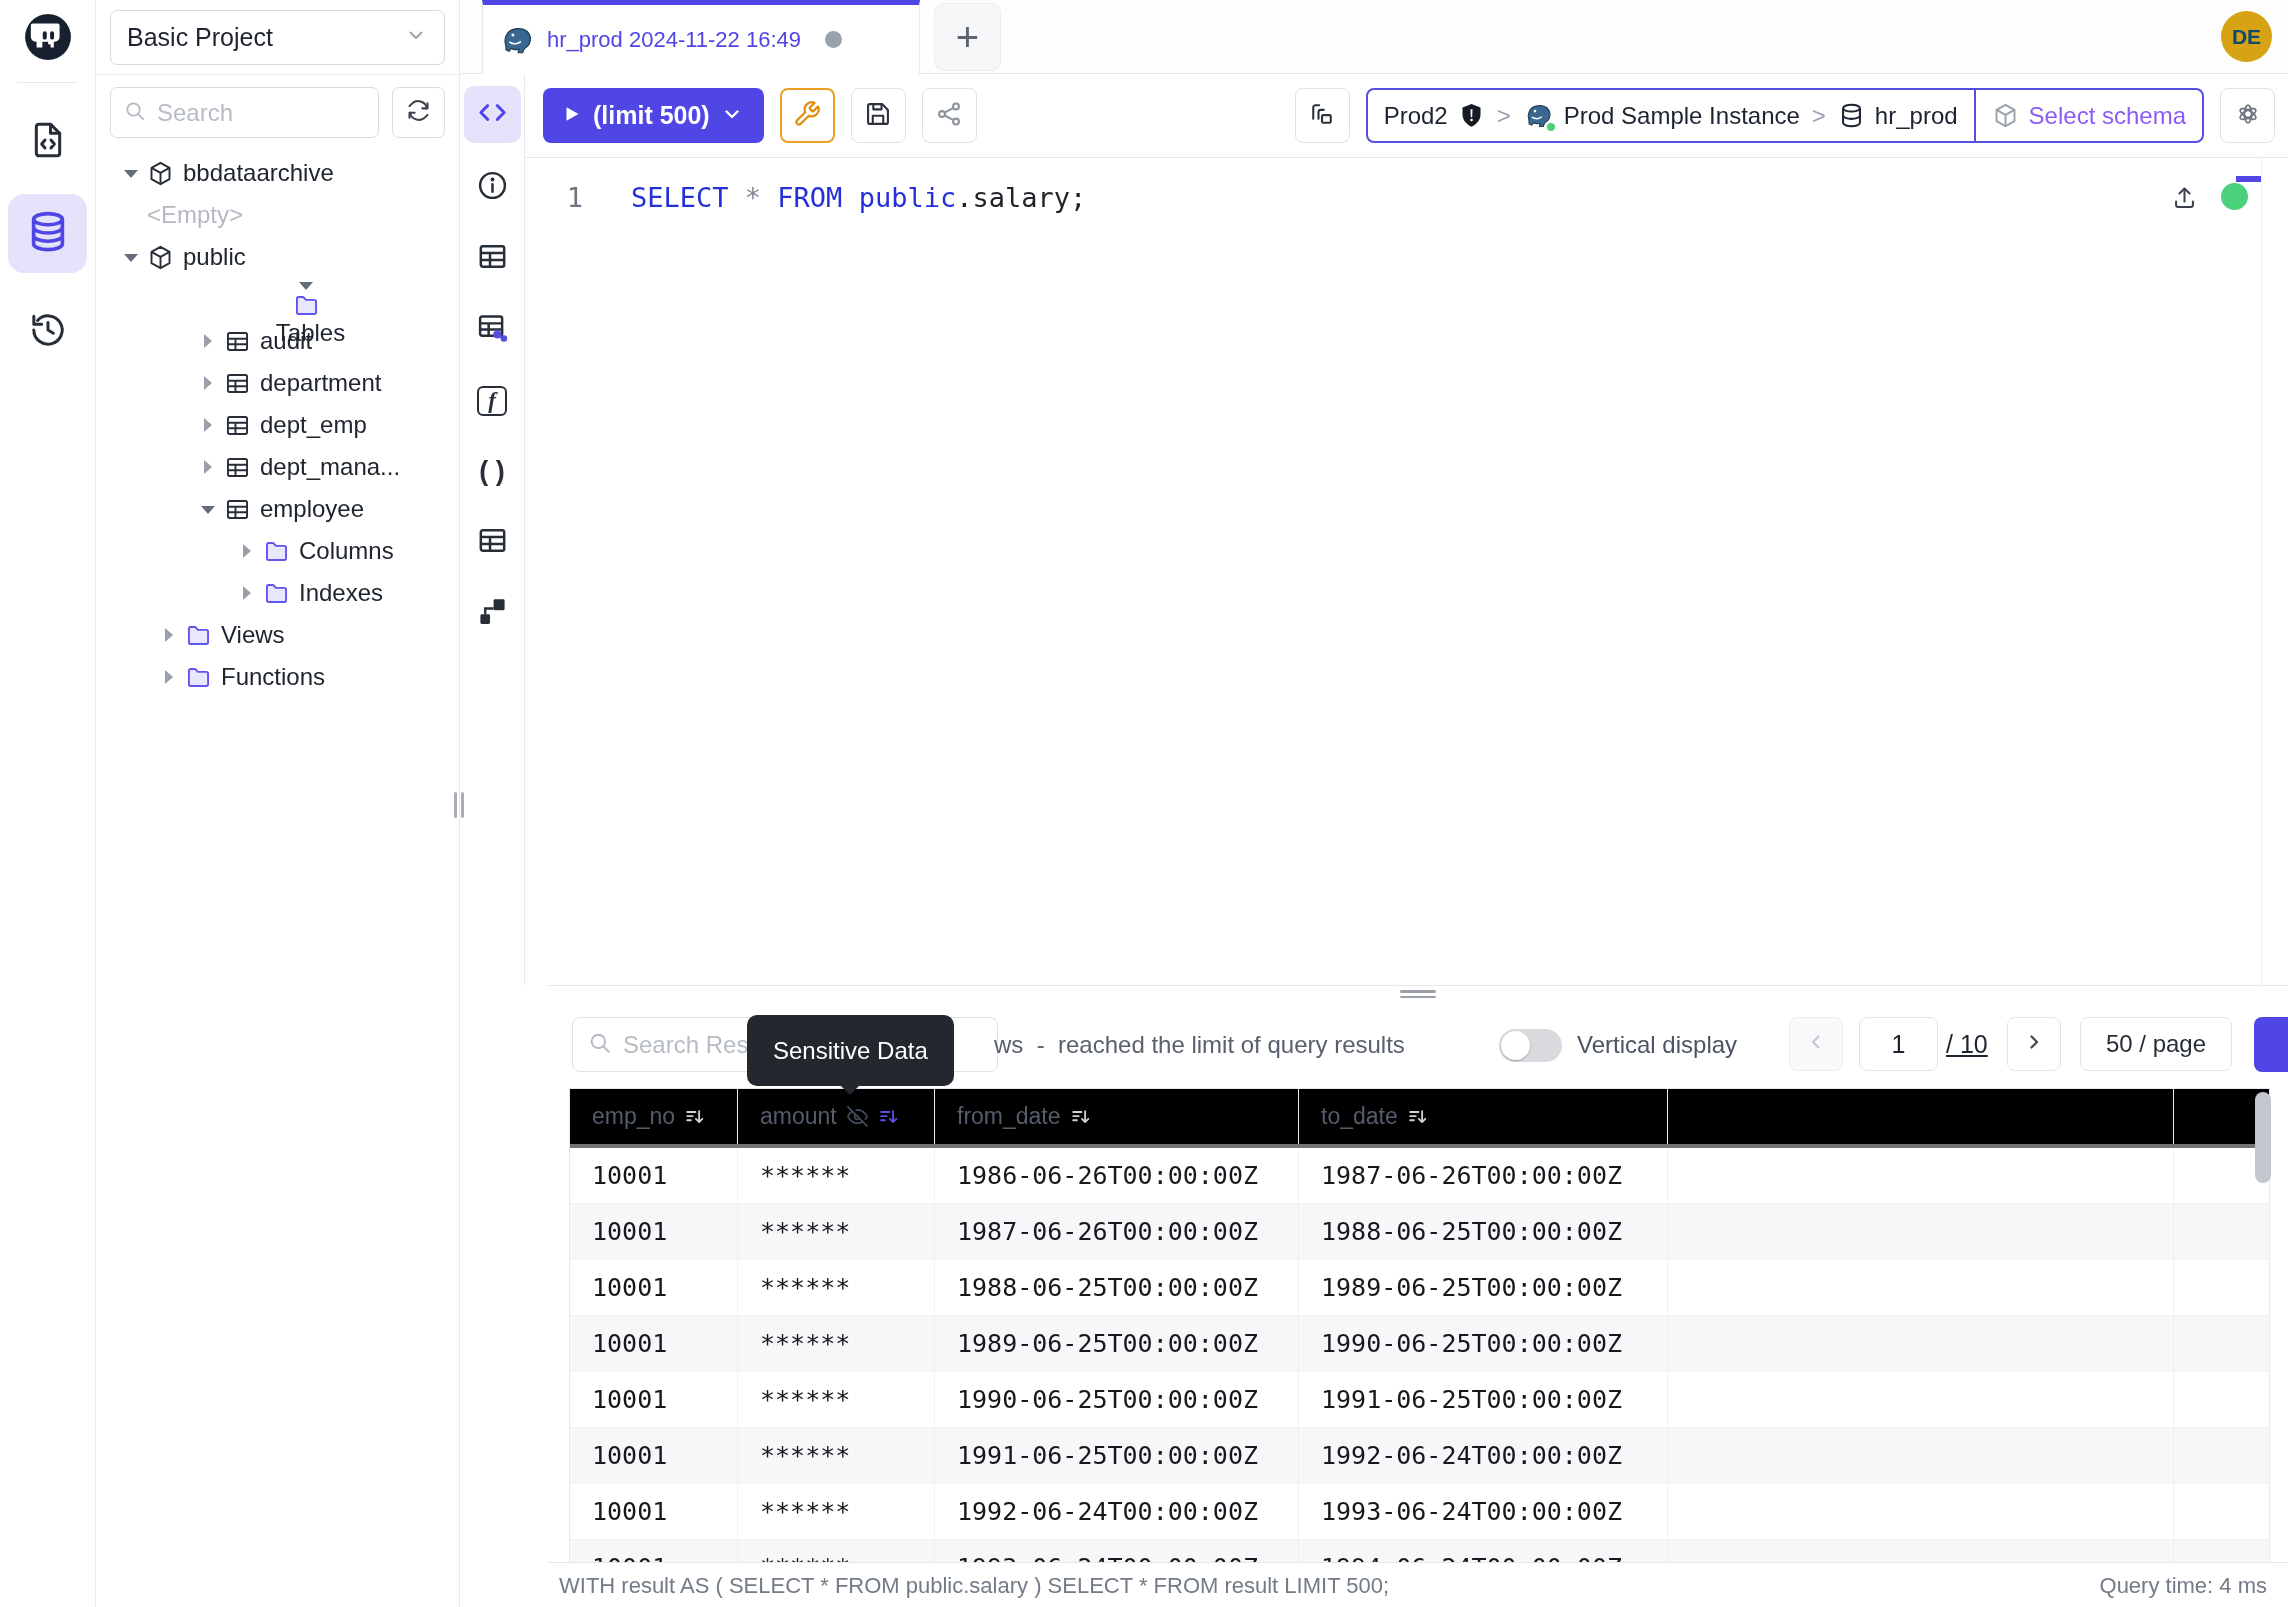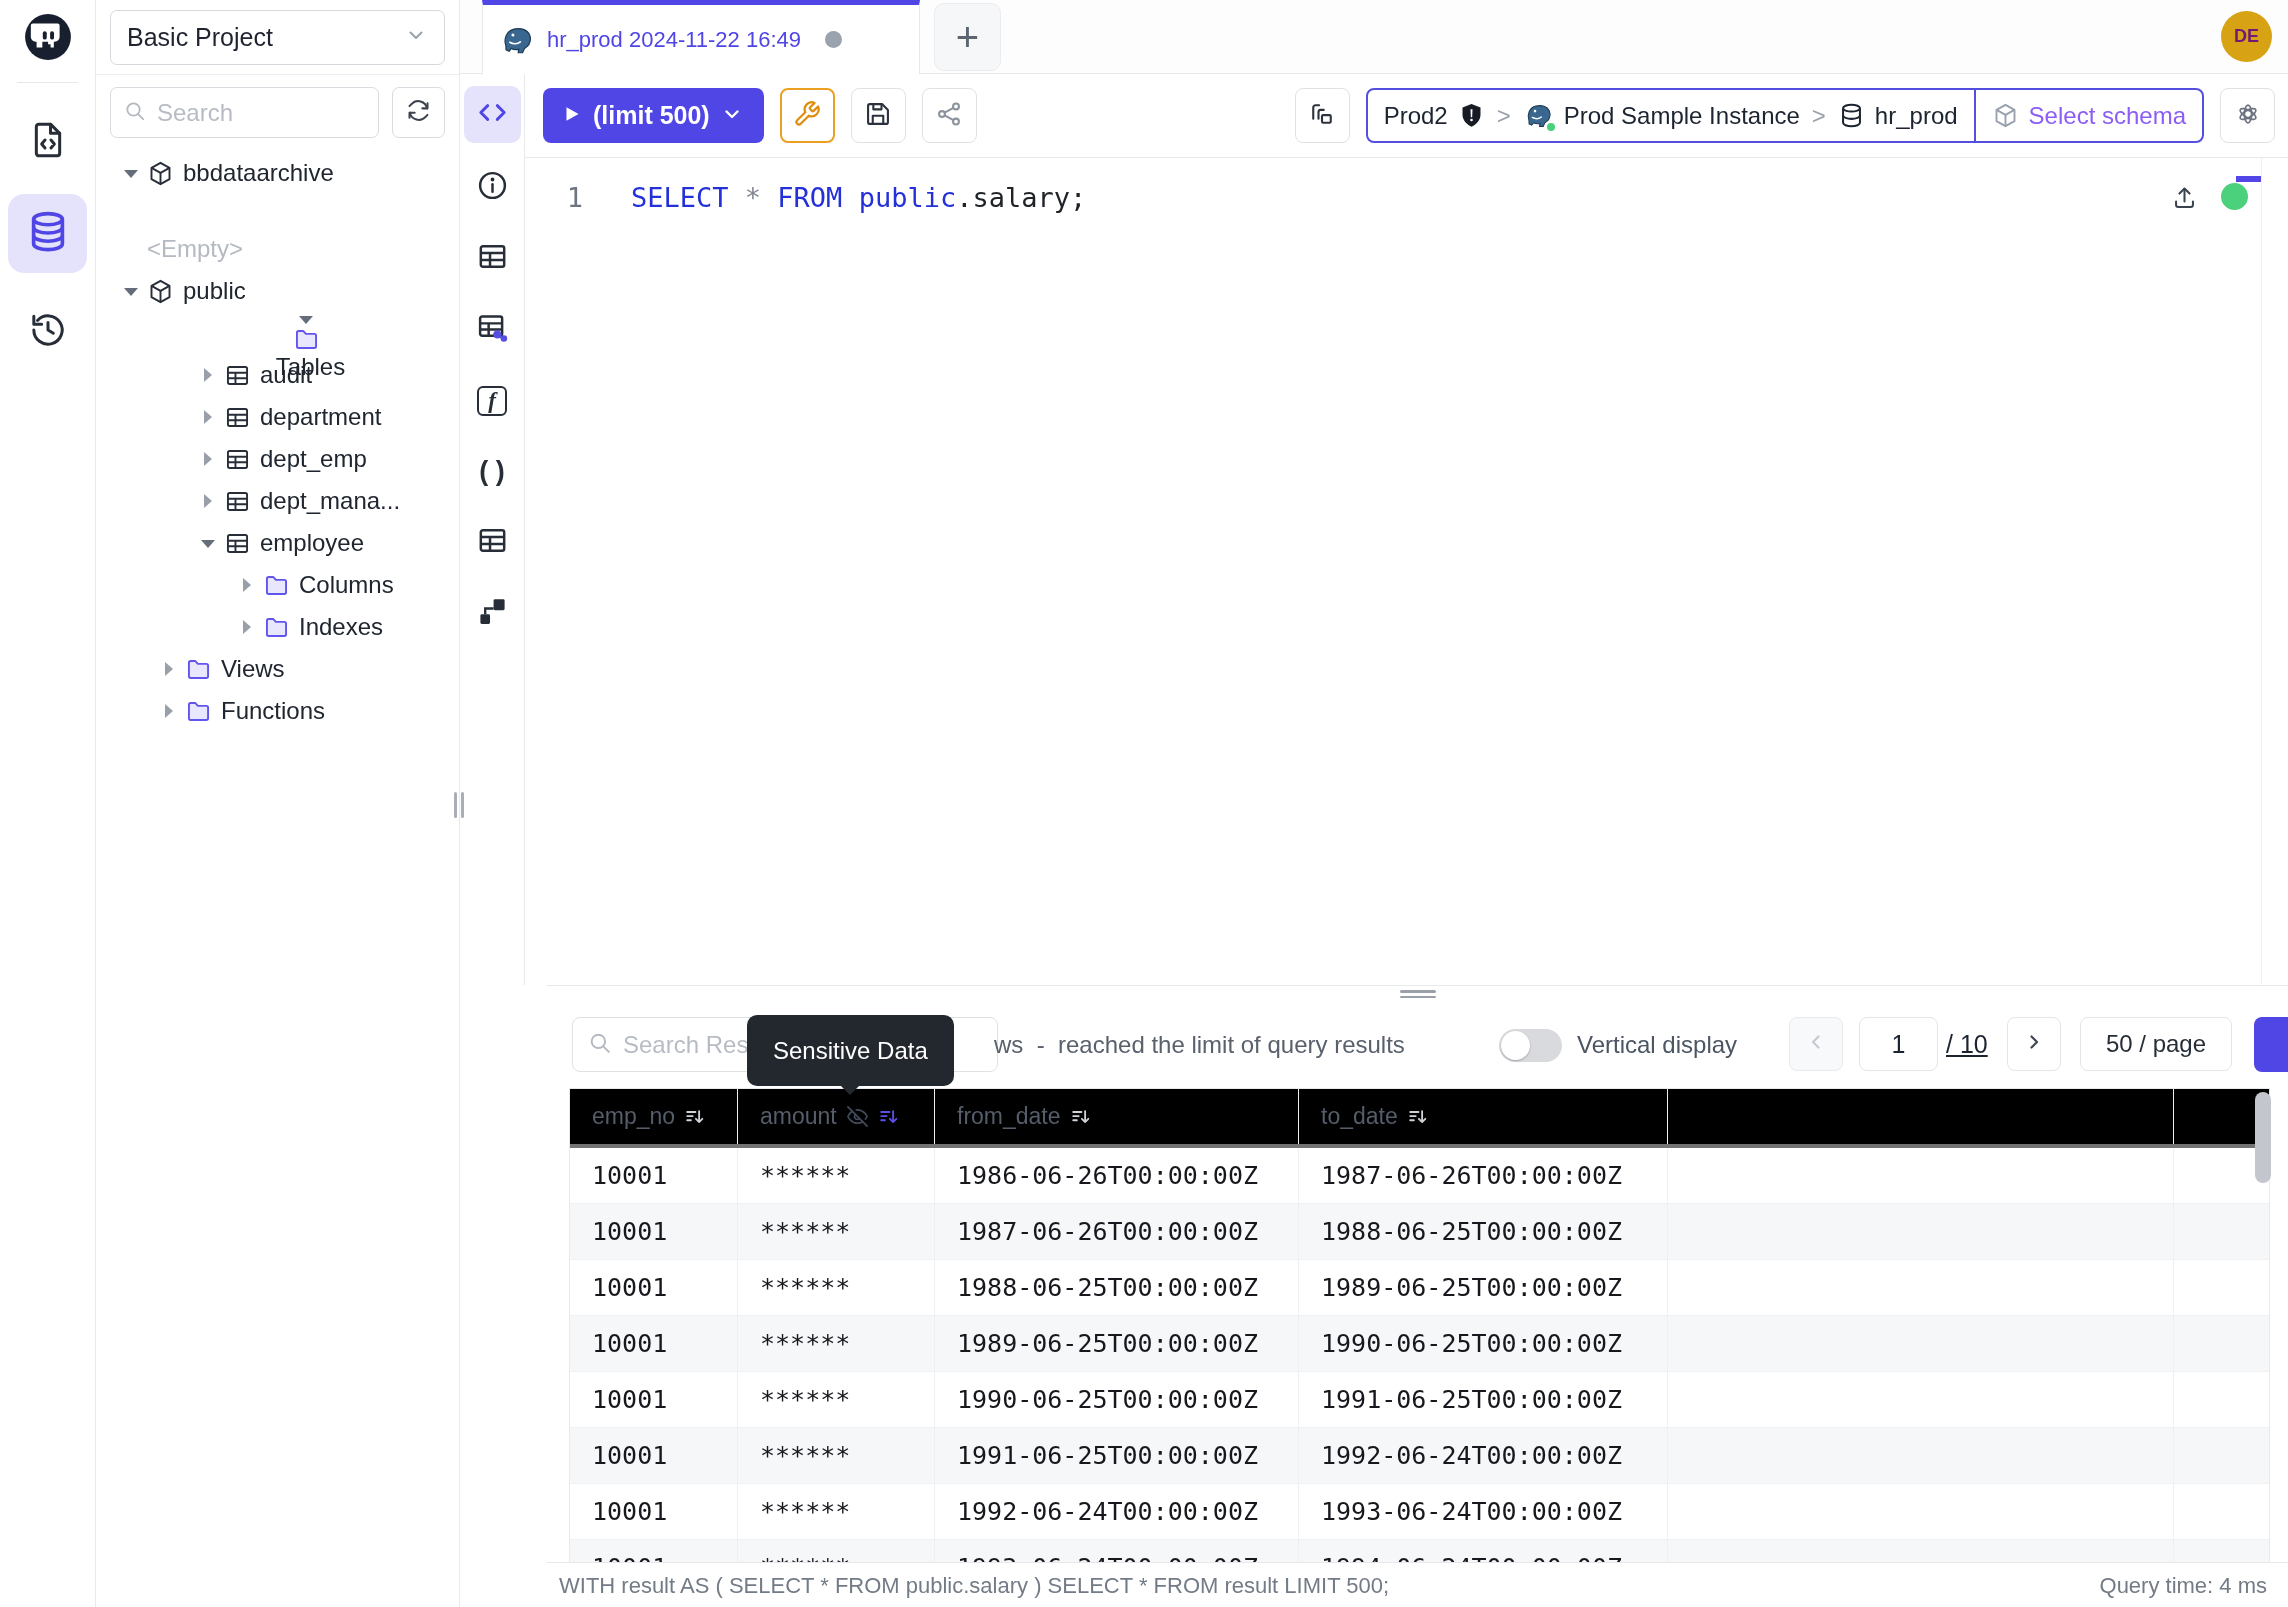--- a/index.html
+++ b/index.html
@@ -41,21 +41,21 @@
   .resize-handle i { width:3px; height:26px; background:#a9aeb6; border-radius:2px; }
 
   
   .main { flex:1; display:flex; flex-direction:column; min-width:0; position:relative; }
   .tabbar { height:74px; background:#fdfdfe; border-bottom:1px solid #e7e8ea; display:flex; align-items:flex-start; position:relative; flex-shrink:0; }
   .tab { margin-left:22px; width:438px; height:74px; background:#fff; border-top:5px solid #4f46e5; border-left:1px solid #e8e9eb; border-right:1px solid #e8e9eb; display:flex; align-items:center; gap:12px; padding:0 16px; cursor:pointer; }
   .tab .pg { width:36px; height:36px; flex-shrink:0; }
   .tab .tab-label { font-size:22px; font-weight:500; color:#4f46e5; white-space:nowrap; }
   .tab .dot { width:17px; height:17px; border-radius:50%; background:#9aa3ad; margin-left:12px; flex-shrink:0; }
   .newtab-btn { margin-left:14px; margin-top:3px; width:67px; height:68px; background:#f6f7f9; border:1px solid #ececef; border-radius:10px; display:flex; align-items:center; justify-content:center; font-size:40px; color:#5d6570; cursor:pointer; }
-  .avatar { position:absolute; right:17px; top:11px; width:51px; height:51px; border-radius:50%; background:#d7a213; color:#701a75; font-size:18px; font-weight:700; display:flex; align-items:center; justify-content:center; cursor:pointer; }
+  .avatar { position:absolute; right:17px; top:11px; width:51px; height:51px; border-radius:50%; background:#d7a213; color:#0c4a6e; font-size:21px; font-weight:700; display:flex; align-items:center; justify-content:center; cursor:pointer; }
 
   .content-row { height:911px; display:flex; flex-shrink:0; }
   .editor-rail { width:65px; border-right:1px solid #e8e9eb; display:flex; flex-direction:column; align-items:center; flex-shrink:0; }
   .erail-btn { width:57px; height:57px; border-radius:10px; display:flex; align-items:center; justify-content:center; color:#272e38; margin-top:14px; cursor:pointer; }
   .erail-btn svg { width:33px; height:33px; }
   .erail-btn.active { background:#e5e3fb; color:#4f46e5; margin-top:12px; }
   .erail-btn.sp { margin-top:16px; }
   .erail-text { font-size:27px; font-weight:600; color:#272e38; }
   .fn-badge { border:2.5px solid #272e38; border-radius:6px; width:30px; height:30px; display:flex; align-items:center; justify-content:center; font-family:"Liberation Serif",serif; font-style:italic; font-size:23px; font-weight:700; }
 
@@ -203,21 +203,21 @@
           <span class="caret down"></span>
           <span class="ticon">
             <svg viewBox="0 0 24 24" fill="none" stroke="#272e38" stroke-width="1.7" stroke-linejoin="round">
               <path d="M12 2.5 20 7v10l-8 4.5L4 17V7z"></path>
               <path d="M4 7l8 4.5L20 7"></path>
               <path d="M12 11.5v10"></path>
             </svg>
           </span>
           <span class="tlabel">bbdataarchive</span>
         </div>
-        <div class="tree-row" style="padding-left: 28px; margin-top: 34px;">
+        <div class="tree-row" style="padding-left: 28px;">
           <span class="caret none"></span>
           <span class="tlabel muted">&lt;Empty&gt;</span>
         </div>
         <div class="tree-row" style="padding-left: 28px;">
           <span class="caret down"></span>
           <span class="ticon">
             <svg viewBox="0 0 24 24" fill="none" stroke="#272e38" stroke-width="1.7" stroke-linejoin="round">
               <path d="M12 2.5 20 7v10l-8 4.5L4 17V7z"></path>
               <path d="M4 7l8 4.5L20 7"></path>
               <path d="M12 11.5v10"></path>

